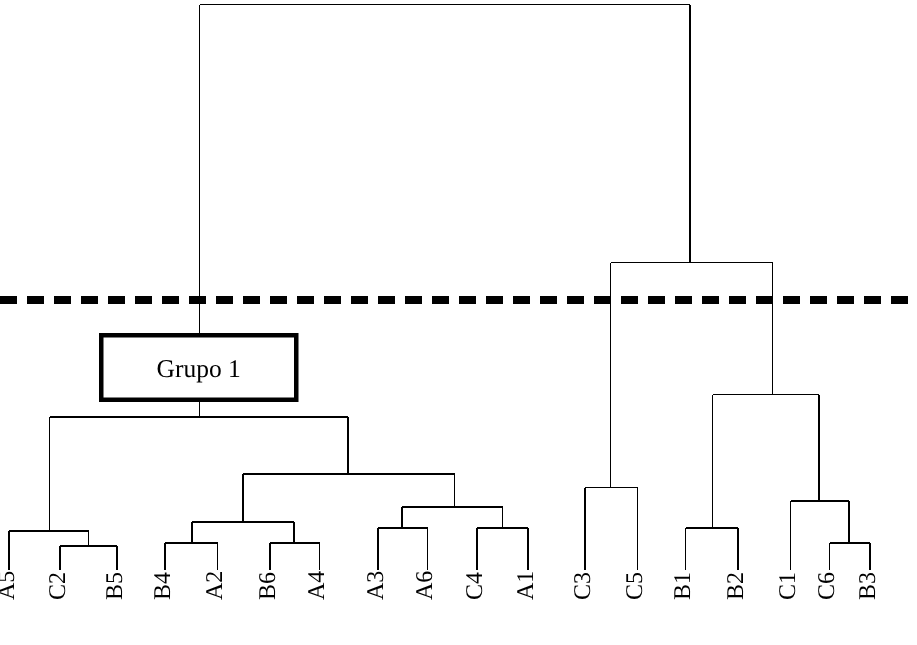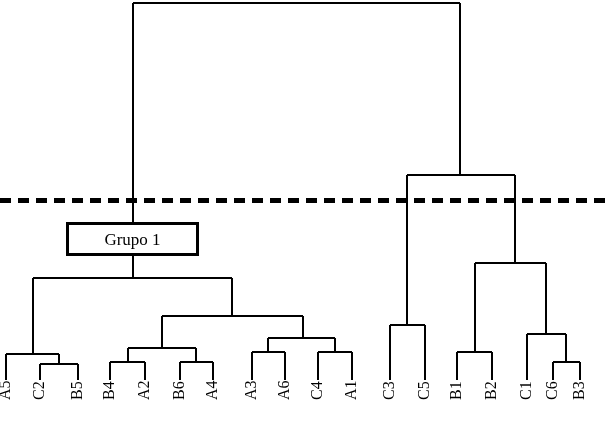--- a/index.html
+++ b/index.html
@@ -112,21 +112,21 @@
         <line x1="407" y1="289" x2="407" y2="325"></line>
         <line x1="407" y1="175" x2="407" y2="255"></line>
         <line x1="515" y1="246" x2="515" y2="263"></line>
         <line x1="515" y1="175" x2="515" y2="212"></line>
         <line x1="460" y1="3" x2="460" y2="175"></line>
         <line x1="133" y1="3" x2="133" y2="200"></line>
       </g>
     <line id="cut-line" x1="0" y1="200" x2="611" y2="200" stroke="#000000" stroke-width="5" stroke-dasharray="11 7"></line>
   </svg>
 
-  <div class="group-box" style="left: 66px; top: 222px; width: 133px; height: 34px; align-items: center;">
+  <div class="group-box" style="left: 66px; top: 222px; width: 133px; height: 46px; align-items: center;">
     <span>Grupo 1</span>
   </div>
 
   <div id="leaf-labels">
       <div class="leaf-label" style="left: 13px; top: 384px;">A5</div>
       <div class="leaf-label" style="left: 47px; top: 384px;">C2</div>
       <div class="leaf-label" style="left: 85px; top: 384px;">B5</div>
       <div class="leaf-label" style="left: 117px; top: 384px;">B4</div>
       <div class="leaf-label" style="left: 152px; top: 384px;">A2</div>
       <div class="leaf-label" style="left: 187px; top: 384px;">B6</div>

